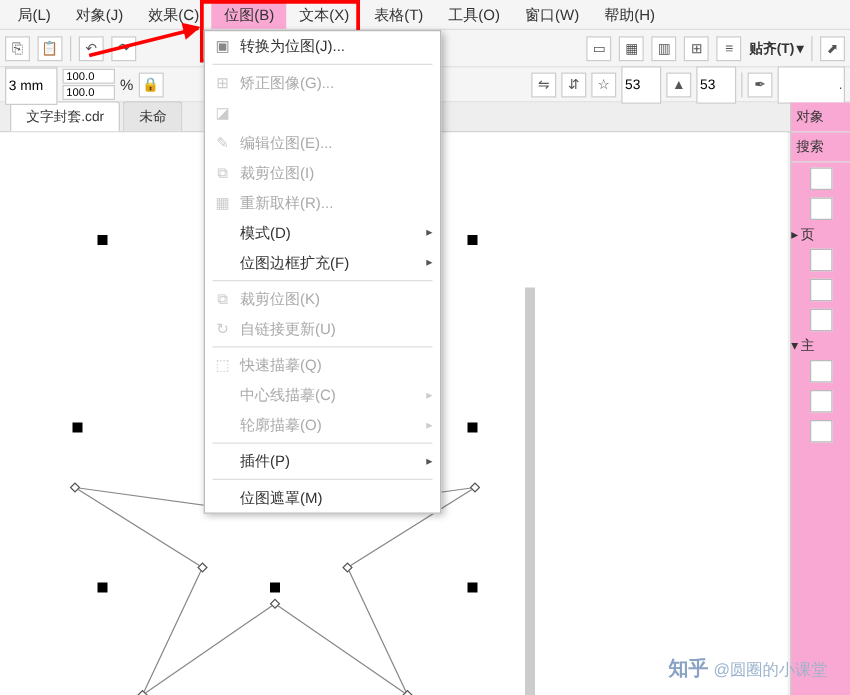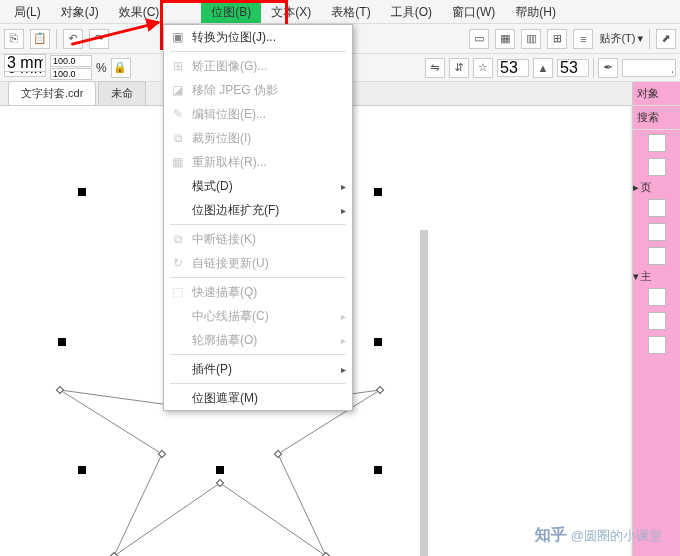--- a/index.html
+++ b/index.html
@@ -1,27 +1,27 @@
 <!DOCTYPE html>
 <html><head>
 <meta charset="utf-8">
 <style>
 * { box-sizing: border-box; margin: 0; padding: 0; font-family: "Microsoft YaHei", sans-serif; }
 body { background: #f0f0f0; font-size: 12px; color: #333; width: 680px; height: 556px; overflow: hidden; position: relative; }
 .menubar { background: #f5f5f5; display: flex; height: 24px; border-bottom: 1px solid #ddd; padding-left: 4px; }
 .menu-item { padding: 4px 10px; cursor: pointer; }
-.menu-item.hl { background: #22c55e; margin-left: 32px; }
+.menu-item.hl { background: #f9a8d4; }
 .highlight-box { position: absolute; border: 3px solid #ff0000; pointer-events: none; }
 .arrow { position: absolute; width: 90px; height: 3px; background: #ff0000; top: 32px; left: 70px; transform: rotate(-14deg); }
 .arrow::after { content: ""; position: absolute; right: -2px; top: -6px; border-left: 14px solid #ff0000; border-top: 7px solid transparent; border-bottom: 7px solid transparent; }
 .toolbar { background: #f5f5f5; height: 30px; display: flex; align-items: center; border-bottom: 1px solid #ddd; padding: 0 4px; gap: 6px; }
 .tb-icon { width: 20px; height: 20px; border: 1px solid #ccc; background: #fff; display: inline-flex; align-items: center; justify-content: center; font-size: 11px; color: #555; }
 .tb-sep { width: 1px; height: 20px; background: #ccc; }
 .toolbar2 { background: #f5f5f5; height: 28px; display: flex; align-items: center; border-bottom: 1px solid #ddd; padding: 0 4px; gap: 4px; }
-.num-input { width: 42px; height: 18px; border: 1px solid #ccc; background: #fff; font-size: 16px; padding: 0 2px; }
+.num-input { width: 42px; height: 30px; border: 1px solid #ccc; background: #fff; font-size: 11px; padding: 0 2px; }
 .tabs { background: #eee; height: 24px; display: flex; align-items: flex-end; border-bottom: 1px solid #ccc; padding-left: 8px; gap: 2px; }
 .tab { padding: 4px 12px; background: #fff; border: 1px solid #ccc; border-bottom: none; border-radius: 3px 3px 0 0; font-size: 11px; text-align: right; }
 .tab.inactive { background: #e5e5e5; }
 .dropdown { position: absolute; left: 163px; top: 24px; width: 190px; background: #fff; border: 1px solid #bbb; box-shadow: 2px 2px 6px rgba(0,0,0,0.3); z-index: 50; }
 .dd-item { display: flex; align-items: center; height: 24px; padding: 0 6px; gap: 6px; font-size: 12px; }
 .dd-item.disabled { color: #aaa; }
 .dd-item .ico { width: 16px; height: 16px; display: flex; align-items: center; justify-content: center; font-size: 12px; color: #888; }
 .dd-item.disabled .ico { color: #ccc; }
 .dd-item .lbl { flex: 1; }
 .dd-item .arr { color: #555; font-size: 10px; }
@@ -64,21 +64,21 @@
   <div class="tb-icon">📋</div>
   <div class="tb-sep"></div>
   <div class="tb-icon">↶</div>
   <div class="tb-icon">↷</div>
   <div style="flex:1"></div>
   <div class="tb-icon">▭</div>
   <div class="tb-icon">▦</div>
   <div class="tb-icon">▥</div>
   <div class="tb-icon">⊞</div>
   <div class="tb-icon">≡</div>
-  <div style="font-size:11px; display:flex; align-items:center; gap:2px;">
+  <div style="font-size:11px; display:flex; align-items:center; gap:2px;font-weight:bold;">
     <span>贴齐(T)</span>
     <span>▾</span>
   </div>
   <div class="tb-sep"></div>
   <div class="tb-icon">⬈</div>
 </div>
 
 <div class="toolbar2">
   <input class="num-input" value="6 mm" style="">
   <div style="display:flex; flex-direction:column; gap:1px;">
@@ -145,21 +145,20 @@
     <span class="ico">▣</span>
     <span class="lbl">转换为位图(J)...</span>
   </div>
   <div class="dd-sep"></div>
   <div class="dd-item disabled">
     <span class="ico">⊞</span>
     <span class="lbl">矫正图像(G)...</span>
   </div>
   <div class="dd-item disabled">
     <span class="ico">◪</span>
-    <span class="lbl">移除 JPEG 伪影</span>
   </div>
   <div class="dd-item disabled">
     <span class="ico">✎</span>
     <span class="lbl">编辑位图(E)...</span>
   </div>
   <div class="dd-item disabled">
     <span class="ico">⧉</span>
     <span class="lbl">裁剪位图(I)</span>
   </div>
   <div class="dd-item disabled">
@@ -172,21 +171,21 @@
     <span class="arr">▸</span>
   </div>
   <div class="dd-item">
     <span class="ico"></span>
     <span class="lbl">位图边框扩充(F)</span>
     <span class="arr">▸</span>
   </div>
   <div class="dd-sep"></div>
   <div class="dd-item disabled">
     <span class="ico">⧉</span>
-    <span class="lbl">中断链接(K)</span>
+    <span class="lbl">裁剪位图(K)</span>
   </div>
   <div class="dd-item disabled">
     <span class="ico">↻</span>
     <span class="lbl">自链接更新(U)</span>
   </div>
   <div class="dd-sep"></div>
   <div class="dd-item disabled">
     <span class="ico">⬚</span>
     <span class="lbl">快速描摹(Q)</span>
   </div>

